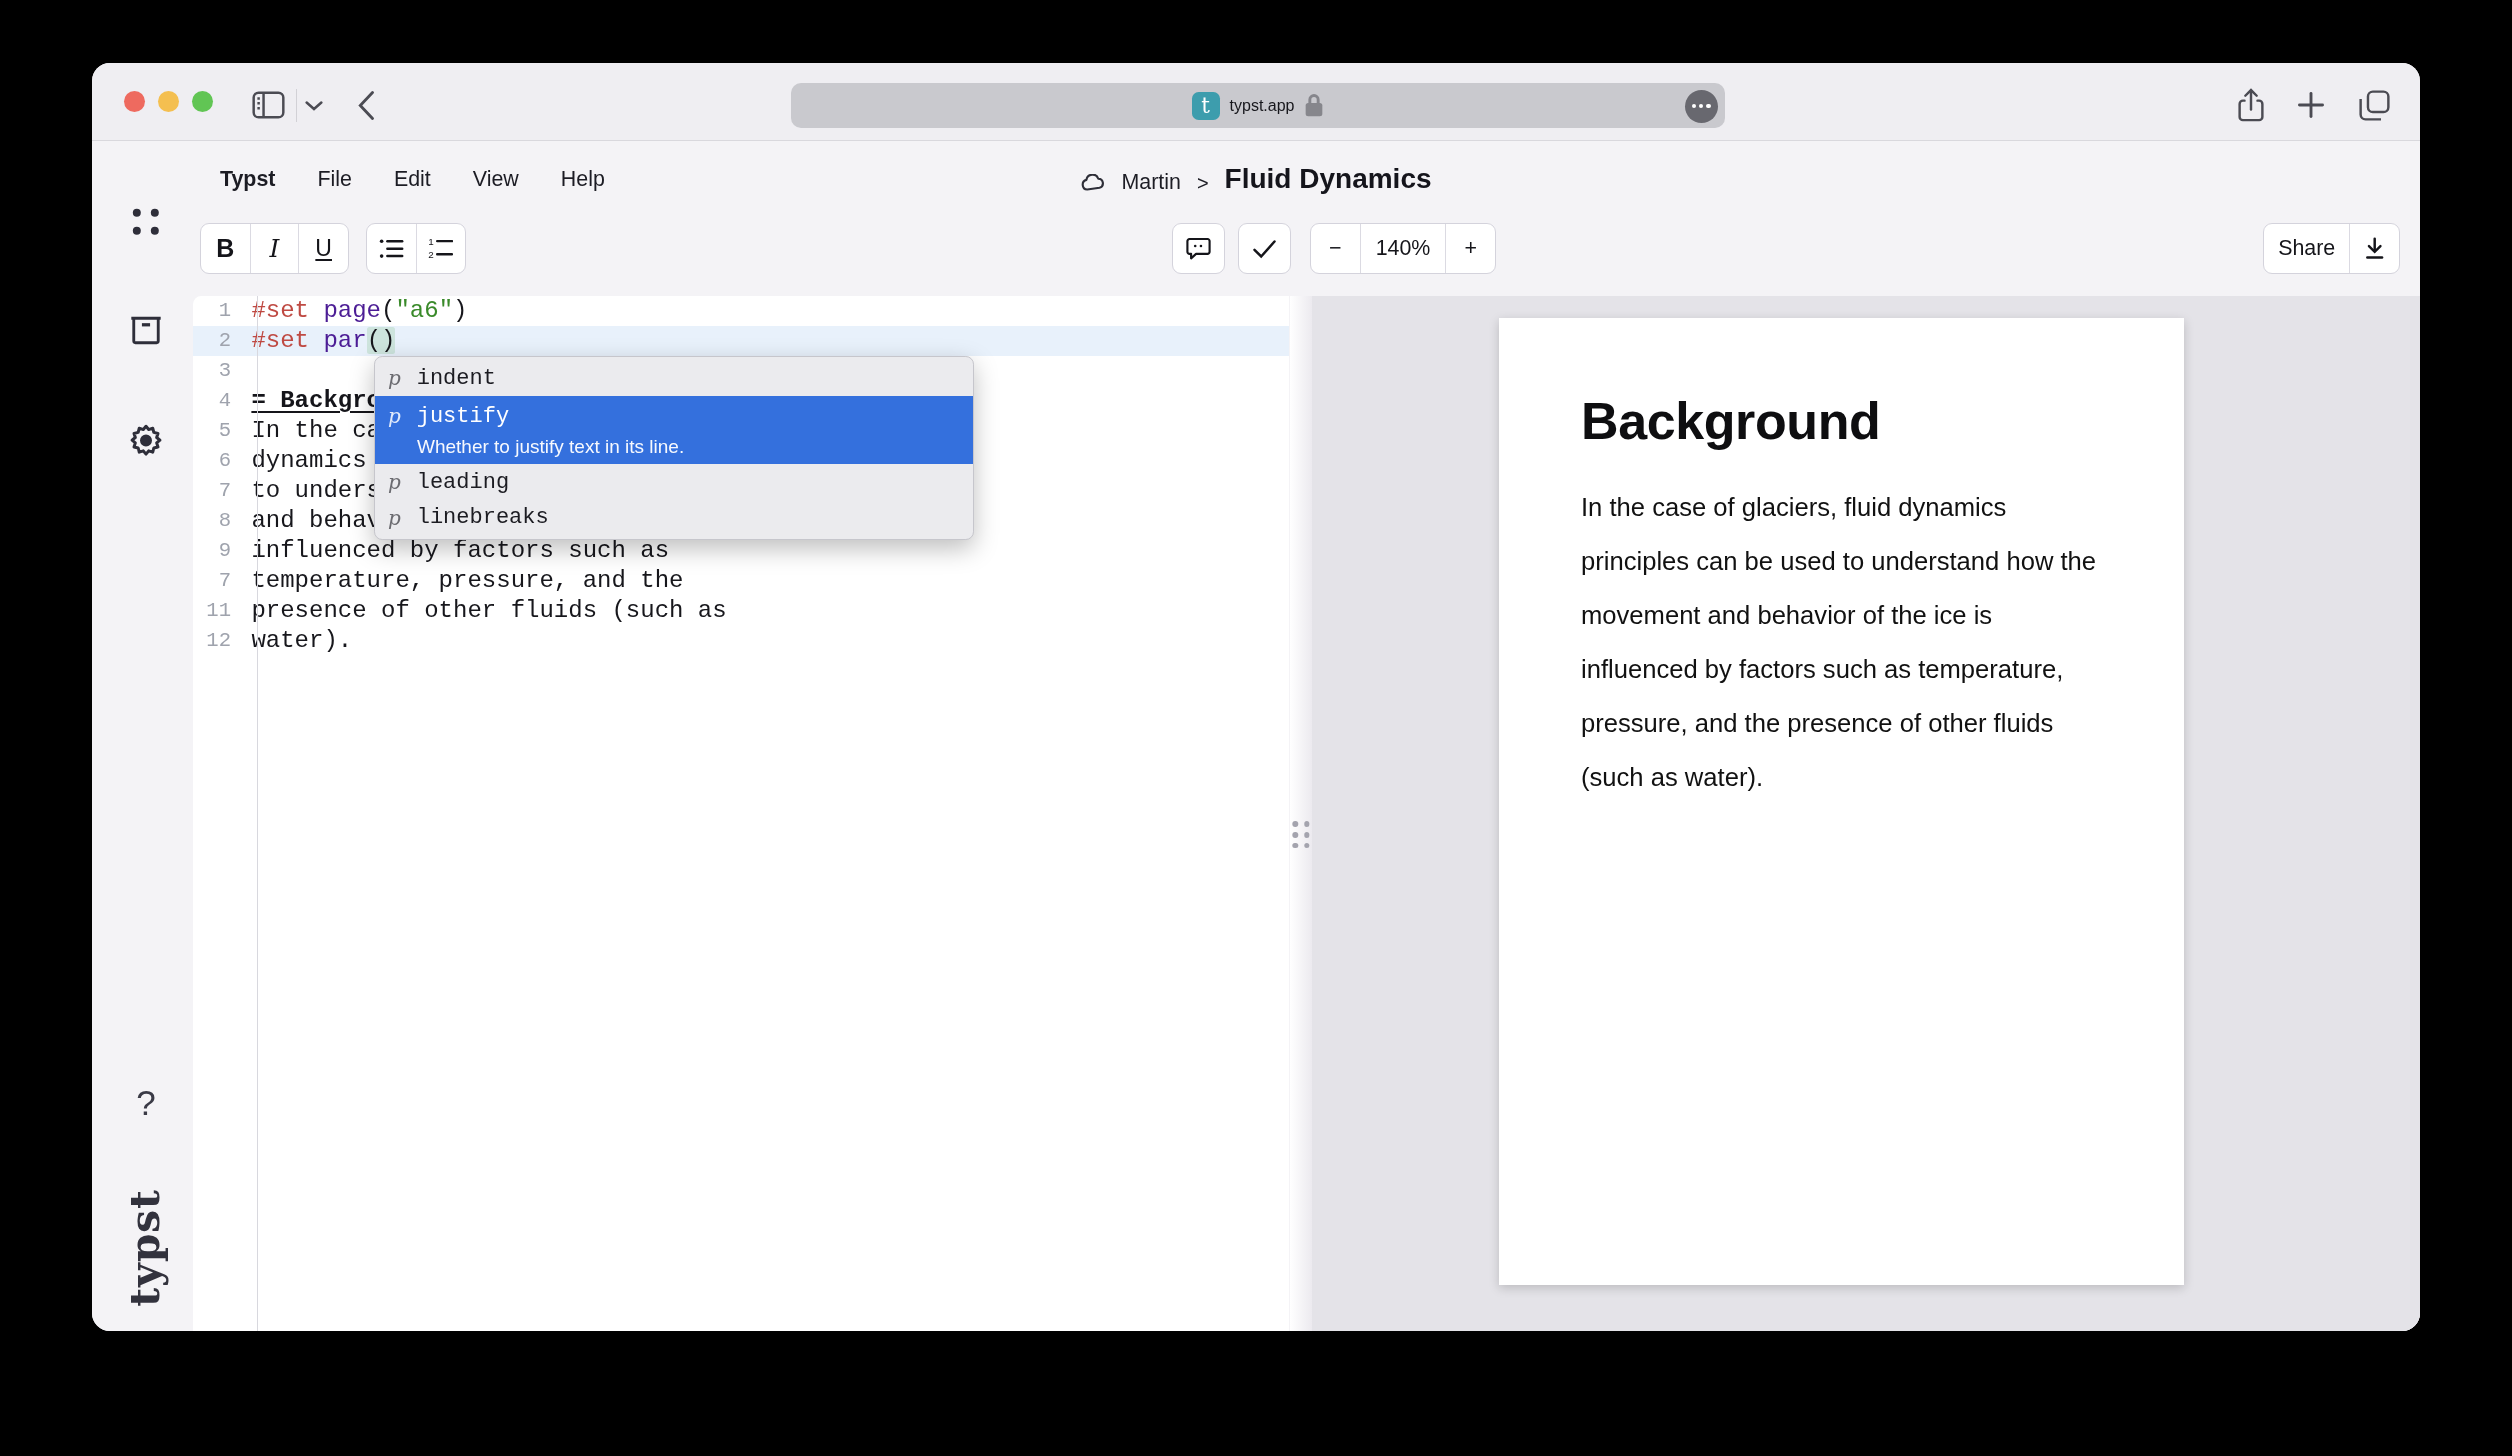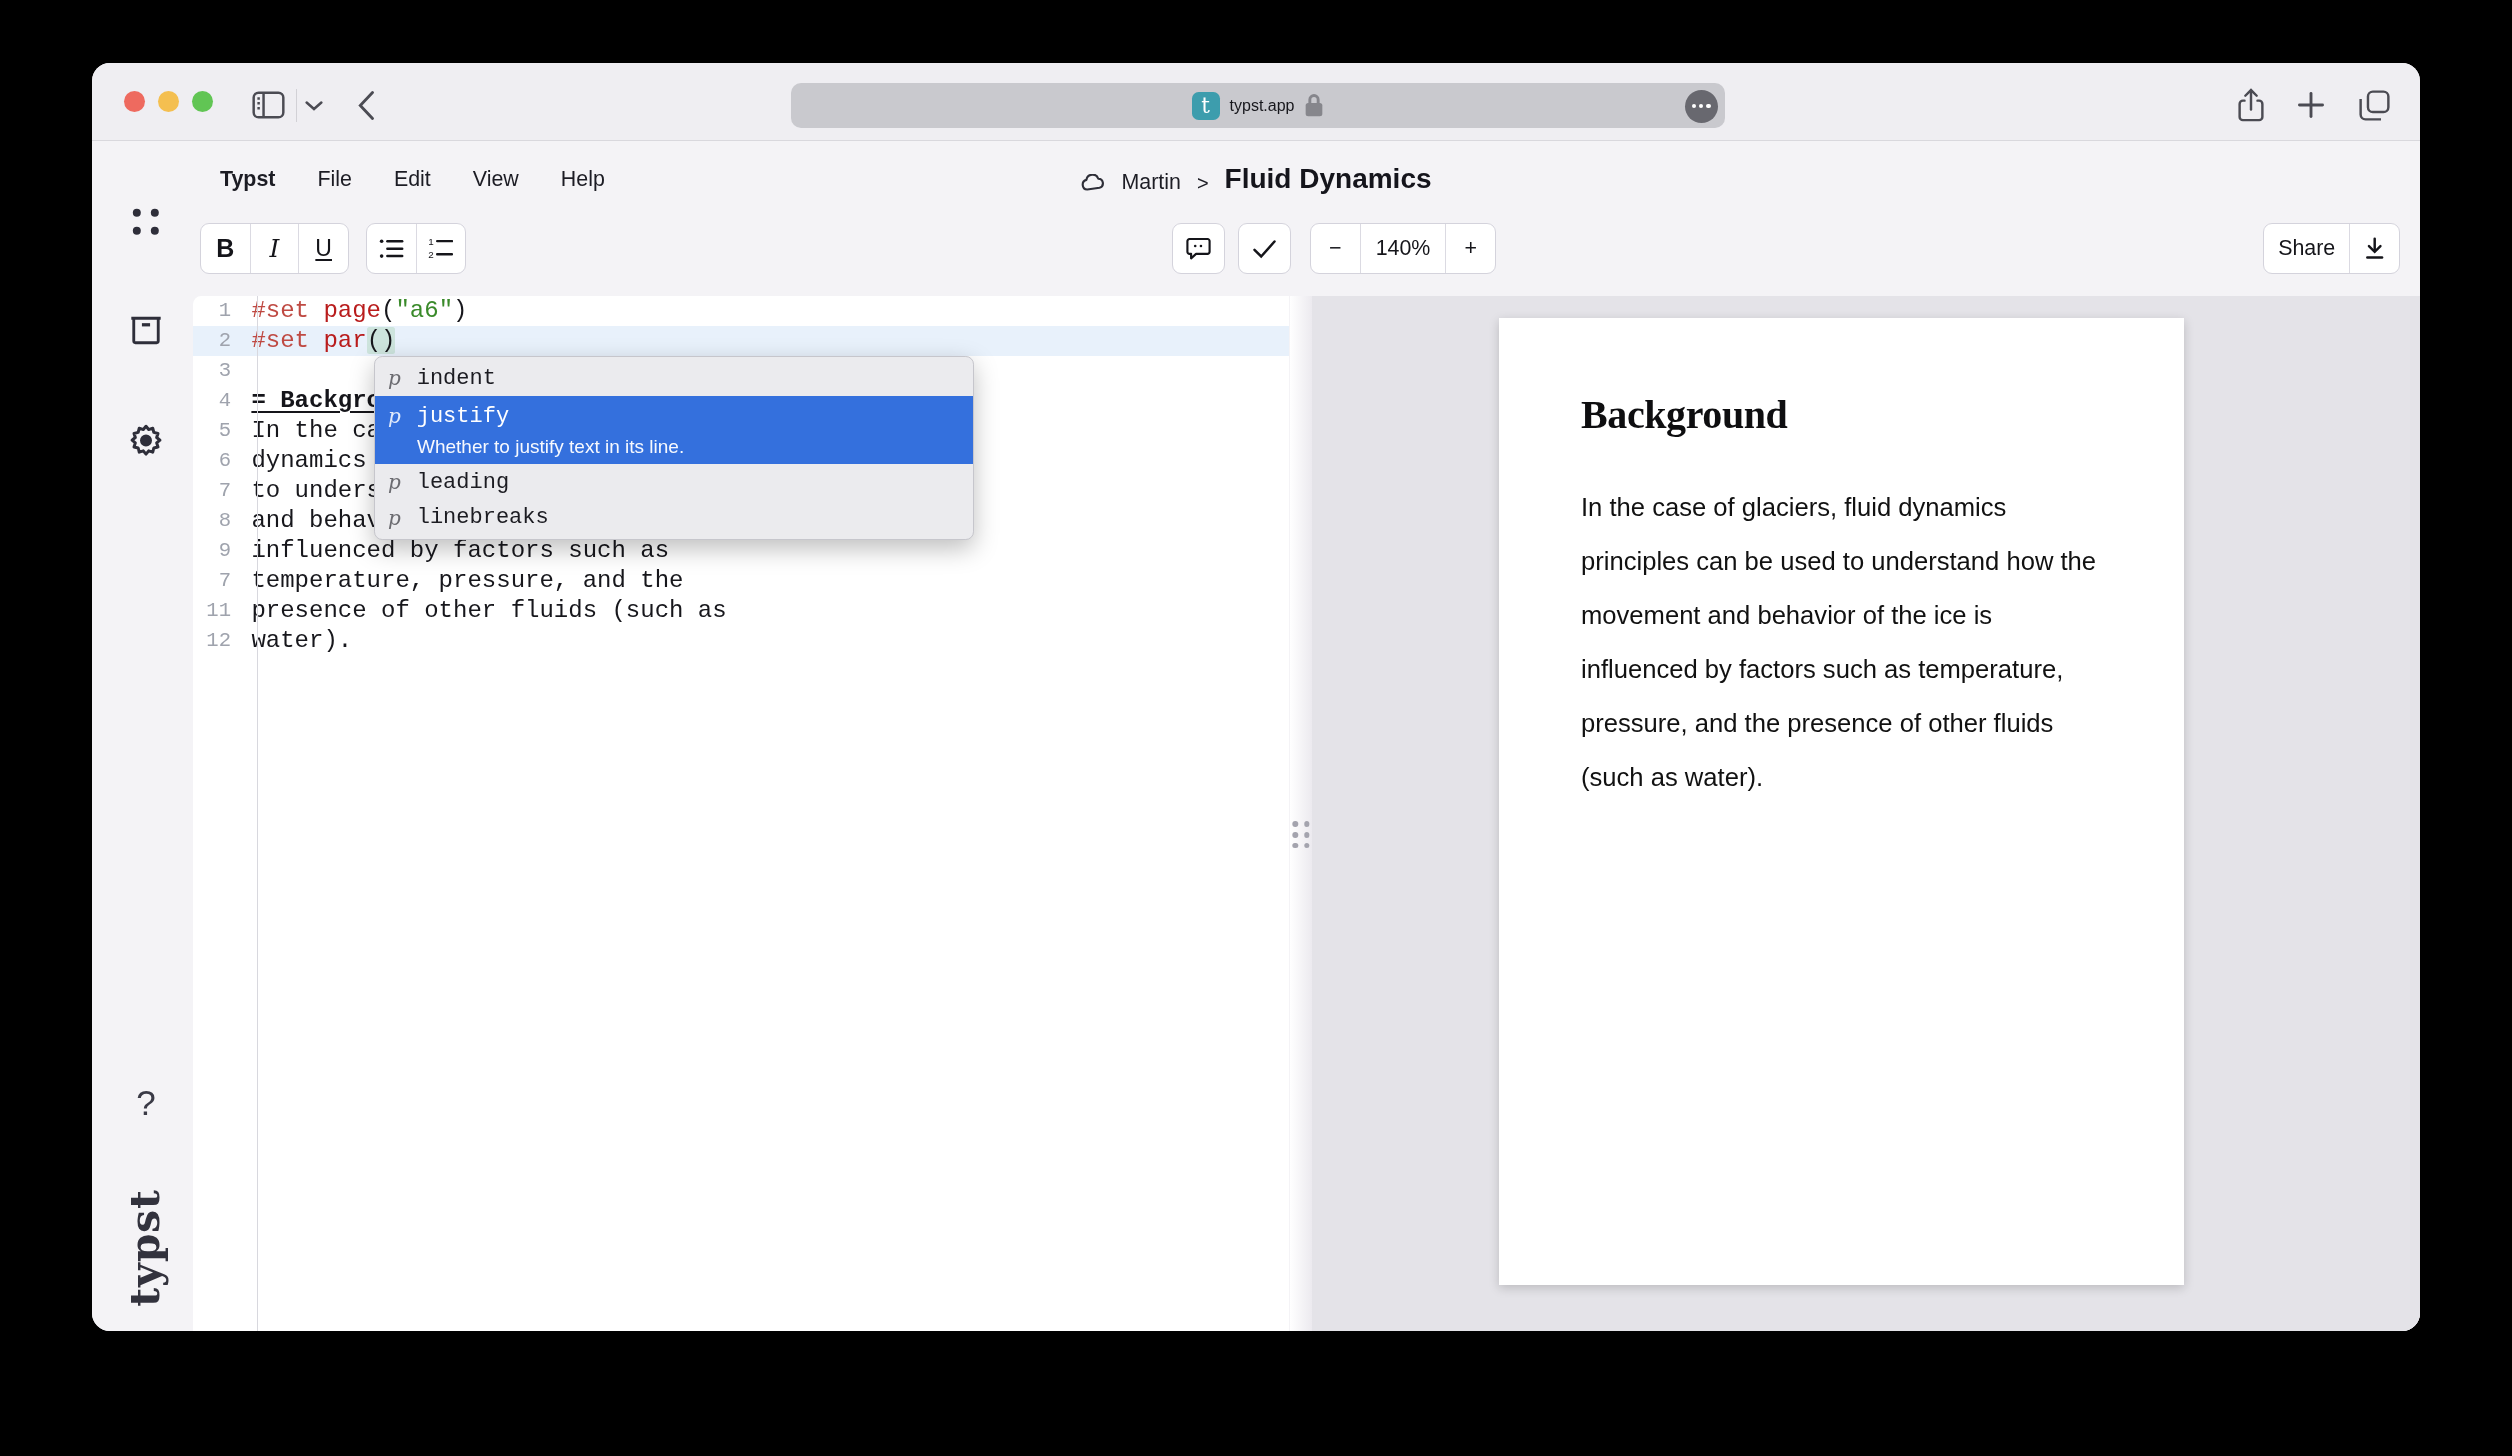--- a/index.html
+++ b/index.html
@@ -62,21 +62,21 @@
   
   .editor { position:absolute; left:101px; top:155px; width:1096px; bottom:0; background:#fff;
             border-radius:8.2px 0 0 0; overflow:hidden; }
   .gutter-line { position:absolute; left:64px; top:0; bottom:0; width:1.2px; background:#d8d8de; }
   .code-lines { position:relative; }
   .line { display:flex; height:30px; line-height:30px; font-family:"Liberation Mono", monospace; }
   .line.active { background:#e8f1fb; }
   .ln { flex:0 0 51px; text-align:right; padding-right:13px; font-size:20.6px; color:#9fa3ad; }
   .code { padding-left:7.4px; font-size:24px; color:#17171c; white-space:pre; }
   .tok.kw  { color:#bf4a43; }
-  .tok.fn  { color:#b91c1c; }
+  .tok.fn  { color:#4c1d95; }
   .tok.str { color:#3a8a2a; }
   .tok.pl  { color:#17171c; }
   .tok.head{ color:#15151a; font-weight:bold; text-decoration:underline;
              text-underline-offset:4.1px; text-decoration-thickness:2.1px; }
   .tok.brkt{ color:#17171c; background:#cde4dd; border-radius:2.5px; }
 
   
   .dropdown { position:absolute; left:282px; top:215px; width:600px; background:#ebebee;
               border:0.8px solid #c6c6cc; border-radius:8.2px; box-shadow:0 8.2px 25px rgba(0,0,0,.25);
               padding:3.3px 0; z-index:5; overflow:hidden; }
@@ -94,22 +94,22 @@
   .split { position:absolute; left:1198px; top:155px; width:22px; bottom:0;
            background:linear-gradient(to right,#ffffff, #eceaef); }
   .drag-dots { position:absolute; left:50%; top:525px; transform:translateX(-50%);
                display:grid; grid-template-columns:5.8px 5.8px; gap:5px 5.8px; }
   .drag-dots i { width:5.8px; height:5.8px; border-radius:50%; background:#a4a4ae; }
 
   
   .preview-pane { position:absolute; left:1220px; top:155px; right:0; bottom:0; background:#e4e3e8; }
   .page { position:absolute; left:187px; top:22px; width:685px; height:967px; background:#fff;
           box-shadow:0 2.5px 10px rgba(0,0,0,.18); }
-  .page-heading { position:absolute; left:82px; top:73px; font-size:40px; font-weight:bold;
-                  color:#0e0e10; letter-spacing:-0.4px;font-family:Liberation Serif, serif; }
+  .page-heading { position:absolute; left:82px; top:73px; font-size:52px; font-weight:bold;
+                  color:#0e0e10; letter-spacing:-0.4px; }
   .page-para { position:absolute; left:82px; top:162px; }
   .pline { font-size:25.6px; color:#111; line-height:54px; white-space:nowrap; }
 </style>
 </head>
 <body>
 
 <div class="screen">
   <div class="window">
 
     <div class="chrome">

